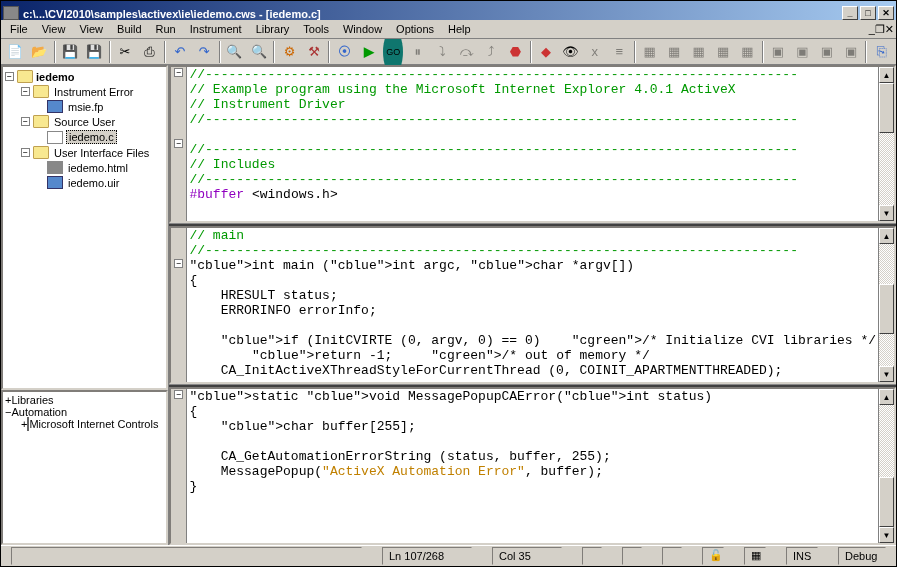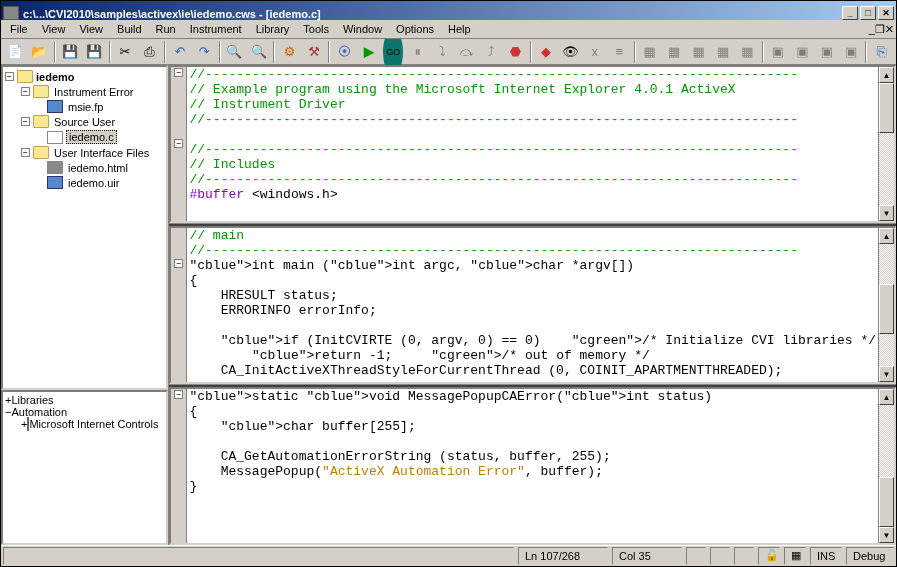--- a/index.html
+++ b/index.html
@@ -38,21 +38,21 @@
 .code { flex:1; font-family:'Courier New',monospace; font-size:13px; line-height:15px; white-space:pre; padding:0 2px; overflow:hidden; }
 .cgreen { color:#009900; }
 .cpurp { color:#9000c0; }
 .cmag { color:#c08000; }
 .vscroll { width:16px; background:#d4d0c8; border-left:1px solid #808080; position:relative; }
 .vscroll .sbtn { height:16px; background:#d4d0c8; border:1px solid #fff; border-right-color:#404040; border-bottom-color:#404040; display:flex; align-items:center; justify-content:center; font-size:8px; cursor:pointer; }
 .vscroll .track { position:absolute; top:16px; bottom:16px; left:0; right:0; background:repeating-conic-gradient(#d4d0c8 0 25%,#fff 0 50%) 0 0/2px 2px; }
 .vscroll .thumb { position:absolute; left:0; right:0; height:50px; background:#d4d0c8; border:1px solid #fff; border-right-color:#404040; border-bottom-color:#404040; }
 .vscroll .btm { position:absolute; bottom:0; left:0; right:0; }
 .statusbar { height:20px; background:#d4d0c8; border-top:1px solid #fff; display:flex; align-items:center; font-size:11px; }
-.statusbar .cell { border:1px inset #d4d0c8; height:18px; padding:1px 6px; margin:0 2px; display:flex; align-items:center; }
+.statusbar .cell { border:1px inset #d4d0c8; height:18px; padding:1px 6px; margin:0 10px; display:flex; align-items:center; }
 </style>
 </head>
 <body>
 
 <div class="titlebar">
   <span class="icon"></span>
   <span>c:\...\CVI2010\samples\activex\ie\iedemo.cws - [iedemo.c]</span>
   <span class="spacer"></span>
   <span class="wb">_</span>
   <span class="wb">□</span>

